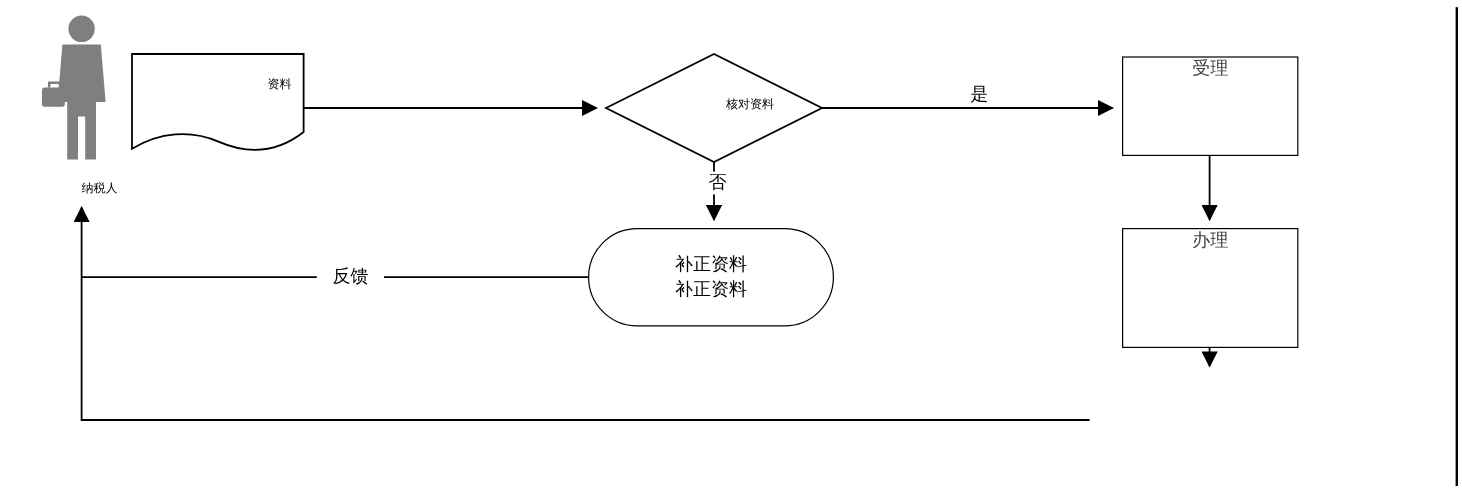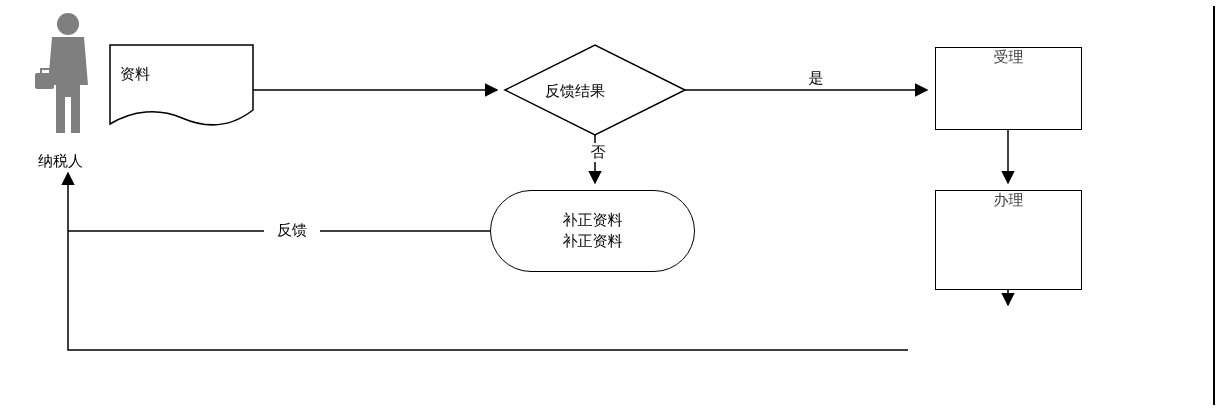--- a/index.html
+++ b/index.html
@@ -18,23 +18,23 @@
   .layer {
     position: absolute;
     left: 0;
     top: 0;
     width: 1218px;
     height: 411px;
   }
   .node-label {
     position: absolute;
     color: #000000;
-    font-size: 15px;
+    font-size: 10px;
     line-height: 1.35;
-    text-align: left;
+    text-align: right;
     white-space: nowrap;
   }
   .rect-node {
     position: absolute;
     border: 1px solid #000000;
     background: #ffffff;
     display: flex;
     align-items: flex-start;
     justify-content: center;
     font-size: 15px;
@@ -47,21 +47,20 @@
     background: #ffffff;
     display: flex;
     flex-direction: column;
     align-items: center;
     justify-content: center;
     font-size: 15px;
     color: #000000;
     box-sizing: border-box;
     text-align: center;
     line-height: 1.4;
-    font-family: Liberation Serif, serif;
   }
   .edge-label {
     position: absolute;
     color: #000000;
     font-size: 15px;
     text-align: center;
     background: #ffffff;
     padding: 0 4px;
     white-space: nowrap;
   }
@@ -103,21 +102,21 @@
     <path d="M 1008 130 L 1008 183" stroke="#000000" stroke-width="1.5" fill="none" marker-end="url(#arrow)"></path>
     <path d="M 1008 272 L 1008 305" stroke="#000000" stroke-width="1.5" fill="none" marker-end="url(#arrow)"></path>
     <path d="M 490 231 L 68 231" stroke="#000000" stroke-width="1.5" fill="none"></path>
     <path d="M 908 350 L 68 350 L 68 173" stroke="#000000" stroke-width="1.5" fill="none" marker-end="url(#arrow)"></path>
   </svg>
 
   <div class="node-label" style="left:38px; top:151px; width:60px;">纳税人</div>
 
   <div class="node-label" style="left:120px; top:64px; width:123px;">资料</div>
 
-  <div class="node-label" style="left:545px; top:81px; width:100px;">反馈结果</div>
+  <div class="node-label" style="left:545px; top:81px; width:100px;">核对资料</div>
 
   <div class="rect-node" style="left:935px; top:47px; width:147px; height:83px;">
     <span>受理</span>
   </div>
 
   <div class="stadium-node" style="left:490px; top:190px; width:205px; height:82px; border-radius:41px;">
     <span>补正资料</span>
     <span>补正资料</span>
   </div>
 

